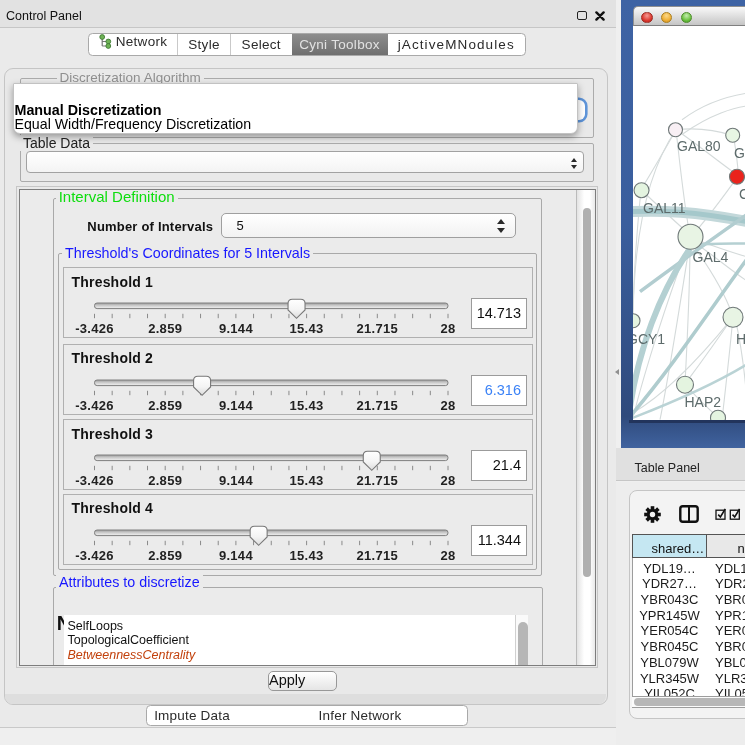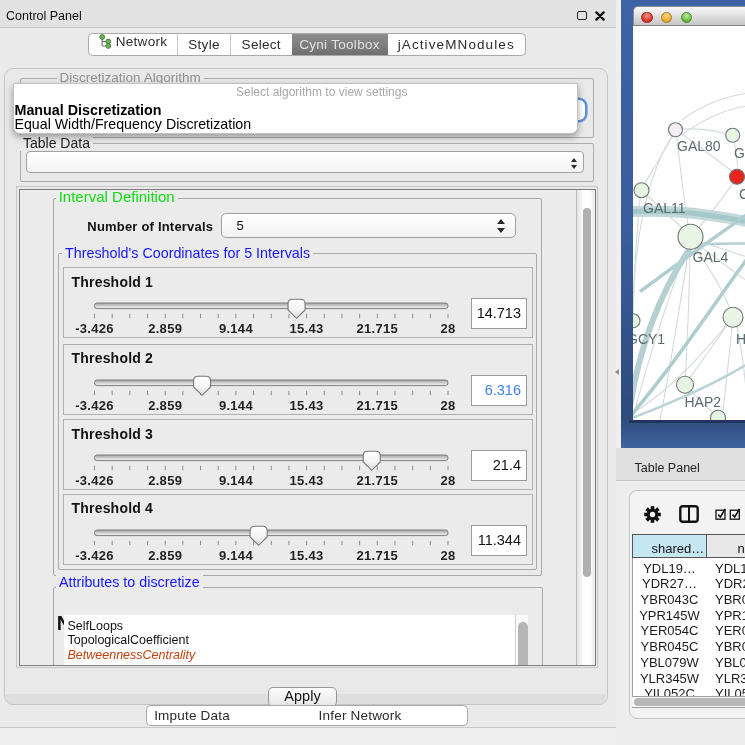--- a/index.html
+++ b/index.html
@@ -42,21 +42,20 @@
 <div class="abs" style="left:560.5px;top:100px;width:24px;height:20px;border-radius:6px;background:#fff;box-shadow:0 0 0 2.6px #5e94d8;"></div>
 
 <div class="abs" style="left:20px;top:142.5px;width:574px;height:39px;border:1px solid #ababab;border-radius:2px;"></div>
 <div class="abs" style="left:20px;top:134.8px;font-size:14px;color:#222;background:#e9e9e9;padding:0 3px;">Table Data</div>
 <div class="abs" style="left:26px;top:150.5px;width:558px;height:22.5px;background:linear-gradient(#ffffff,#f4f4f4);border:1px solid #a2a2a2;border-radius:4px;">
   <div class="abs" style="right:6.5px;top:6px;width:0;height:0;border-left:3.5px solid transparent;border-right:3.5px solid transparent;border-bottom:4.8px solid #2a2a2a;"></div>
   <div class="abs" style="right:6.5px;top:13.2px;width:0;height:0;border-left:3.5px solid transparent;border-right:3.5px solid transparent;border-top:4.8px solid #2a2a2a;"></div>
 </div>
 
 <div class="abs" style="left:13px;top:83px;width:565px;height:51px;background:#fff;border:1px solid #c2c2c2;border-radius:1px 1px 7px 7px;box-shadow:0 3px 7px rgba(0,0,0,0.35);z-index:30;">
-  <div class="abs" style="left:222px;top:1.2px;font-size:12px;color:#a8a8a8;">Select algorithm to view settings</div>
   <div class="abs" style="left:0.5px;top:18.3px;font-size:14.3px;font-weight:bold;color:#000;">Manual Discretization</div>
   <div class="abs" style="left:0.5px;top:31.8px;font-size:14.2px;color:#000;">Equal Width/Frequency Discretization</div>
 </div>
 
 <div class="abs" style="left:15.5px;top:186px;width:582px;height:482px;border:1px solid #c6c6c6;"></div>
 <div class="abs" style="left:19px;top:188.5px;width:576.5px;height:477px;border:1px solid #7d7d7d;background:#ebebeb;overflow:hidden;" id="innerpanel">
 
   <div class="abs" style="left:32.8px;top:8.2px;width:489px;height:378px;border:1px solid #a9a9a9;border-radius:2px;"></div>
   <div class="abs" style="left:35.7px;top:-1.1px;font-size:15px;color:#0ddd0d;background:#ebebeb;padding:0 3px;">Interval Definition</div>
 
@@ -186,21 +185,21 @@
   <div class="abs" style="left:47.5px;top:429.2px;font-size:12.5px;color:#111;">SelfLoops</div>
   <div class="abs" style="left:47.5px;top:443.9px;font-size:12.5px;color:#111;">TopologicalCoefficient</div>
   <div class="abs" style="left:47.5px;top:458.6px;font-size:12.5px;color:#c2410c;font-style:italic;">BetweennessCentrality</div>
   <div class="abs" style="left:495px;top:425.5px;width:13px;height:240px;background:#fafafa;border-left:1px solid #d0d0d0;"></div>
   <div class="abs" style="left:497.5px;top:432px;width:10px;height:60px;background:#b6b6b6;border-radius:5px;"></div>
 
   <div class="abs" style="left:556px;top:0;width:18.5px;height:477px;background:linear-gradient(90deg,#e3e3e3,#ffffff 40%,#ffffff 70%,#e9e9e9);border-left:1px solid #bbb;"></div>
   <div class="abs" style="left:563px;top:18px;width:8px;height:369px;background:#b0b0b0;border-radius:4px;"></div>
 </div>
 
-<div class="abs" style="left:268px;top:671px;width:69px;height:19.5px;background:linear-gradient(#ffffff,#e5e5e5);border:1px solid #989898;border-radius:5px;text-align:center;line-height:17.5px;font-size:14.5px;color:#111;margin-top:16px;">Apply</div>
+<div class="abs" style="left:268px;top:671px;width:69px;height:19.5px;background:linear-gradient(#ffffff,#e5e5e5);border:1px solid #989898;border-radius:5px;text-align:left;line-height:17.5px;font-size:14.5px;color:#111;">Apply</div>
 
 <div class="abs" style="left:145.5px;top:704.5px;width:322px;height:21px;background:#fff;border:1px solid #a9a9a9;border-radius:4.5px;display:flex;font-size:13.5px;letter-spacing:0.2px;color:#2b2b2b;overflow:hidden;z-index:5;gap:16px;">
   <div style="width:91px;display:flex;align-items:center;justify-content:center;">Impute Data</div>
   <div style="flex:1;display:flex;align-items:center;justify-content:center;">Infer Network</div>
 </div>
 
 <div class="abs" style="left:614.5px;top:368.5px;width:0;height:0;border-top:3.5px solid transparent;border-bottom:3.5px solid transparent;border-right:4.5px solid #909090;"></div>
 
 <div class="abs" style="left:620.8px;top:0;width:125px;height:448px;background:linear-gradient(#3e63a4,#3a5e9d 50%,#2f4a7c 93%,#40639f);"></div>
 

